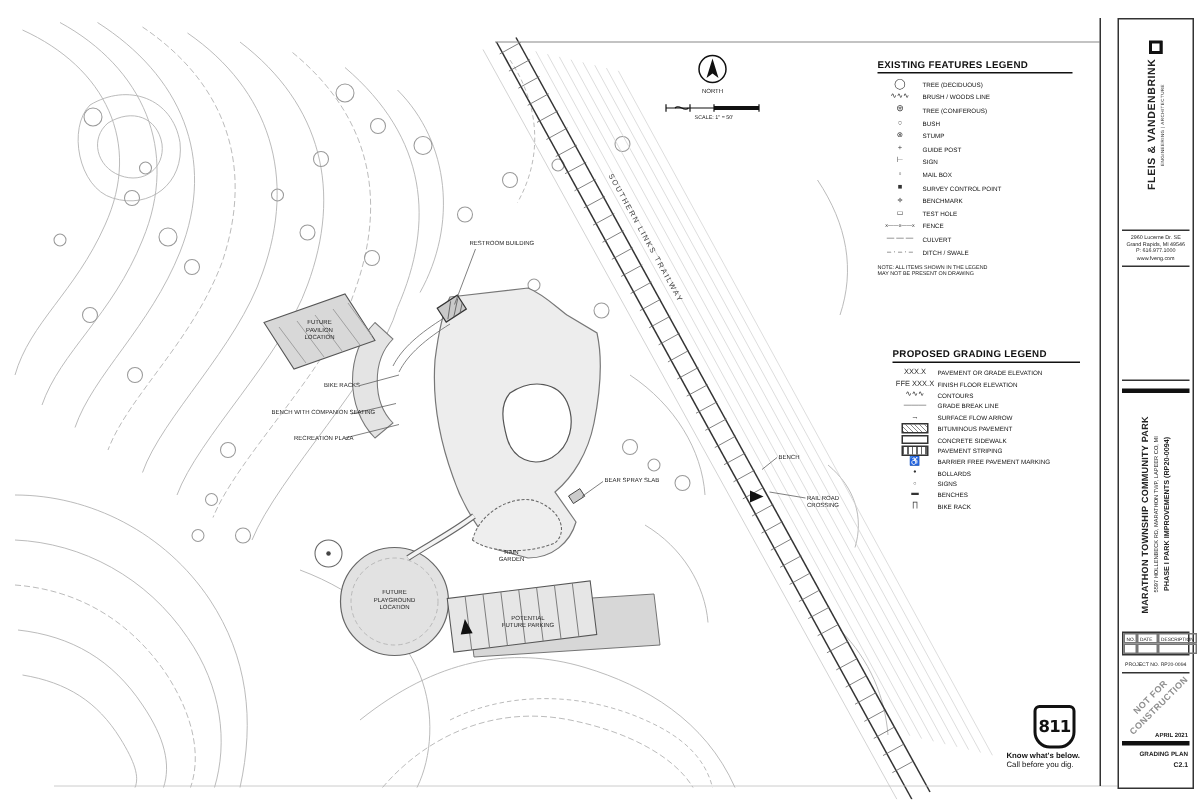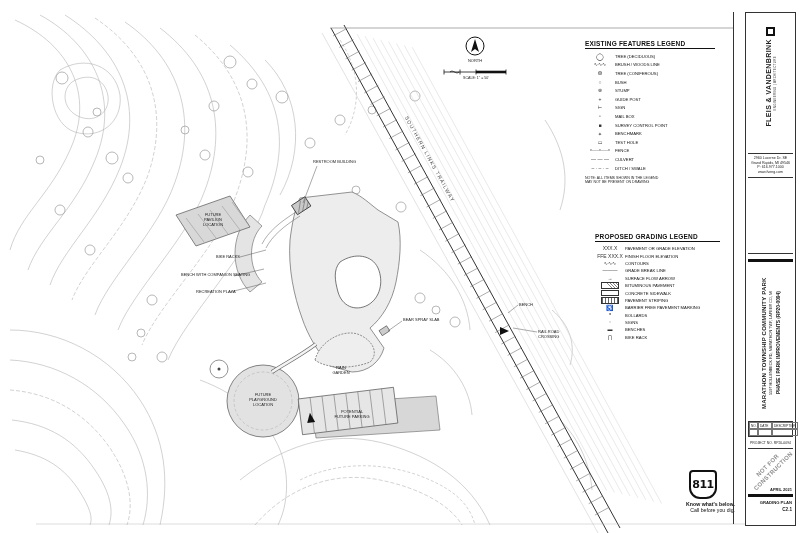--- a/index.html
+++ b/index.html
@@ -54,21 +54,21 @@
   #rev div{border:.3px solid #777;padding:.5px 1px;height:4px;}
   #proj-no{position:absolute;top:428px;left:0;right:0;text-align:center;font-size:3.4px;}
   #stamp{position:absolute;top:438px;left:0;right:0;height:36px;display:flex;align-items:center;justify-content:center;}
   #stamp div{transform:rotate(-45deg);font-size:6px;font-weight:bold;color:#8f8f8f;letter-spacing:.3px;
              text-align:center;white-space:pre-line;line-height:1.3;}
   #tb-date{position:absolute;top:474px;right:3px;font-size:4px;font-weight:bold;}
   #sheet-title{position:absolute;top:487px;right:3px;font-size:4.2px;font-weight:bold;}
   #sheet-num{position:absolute;top:494px;right:3px;font-size:4.6px;font-weight:bold;}
 
   
-  #call811{position:absolute;left:671px;top:470px;width:64px;text-align:right;z-index:6;}
+  #call811{position:absolute;left:671px;top:470px;width:64px;text-align:left;z-index:6;}
   #shield{margin:0 auto;width:24px;height:25px;border:2px solid #111;border-radius:4px 4px 11px 11px;
           display:flex;align-items:center;justify-content:center;background:#fff;}
   #n811{font-size:11px;font-weight:900;letter-spacing:-.5px;color:#111;font-family:"DejaVu Sans",sans-serif;}
   #tag1{font-size:5.2px;font-weight:bold;margin-top:2px;color:#111;}
   #tag2{font-size:5.2px;color:#111;}
 </style>
 </head>
 <body>
 
 <div id="sheet">

